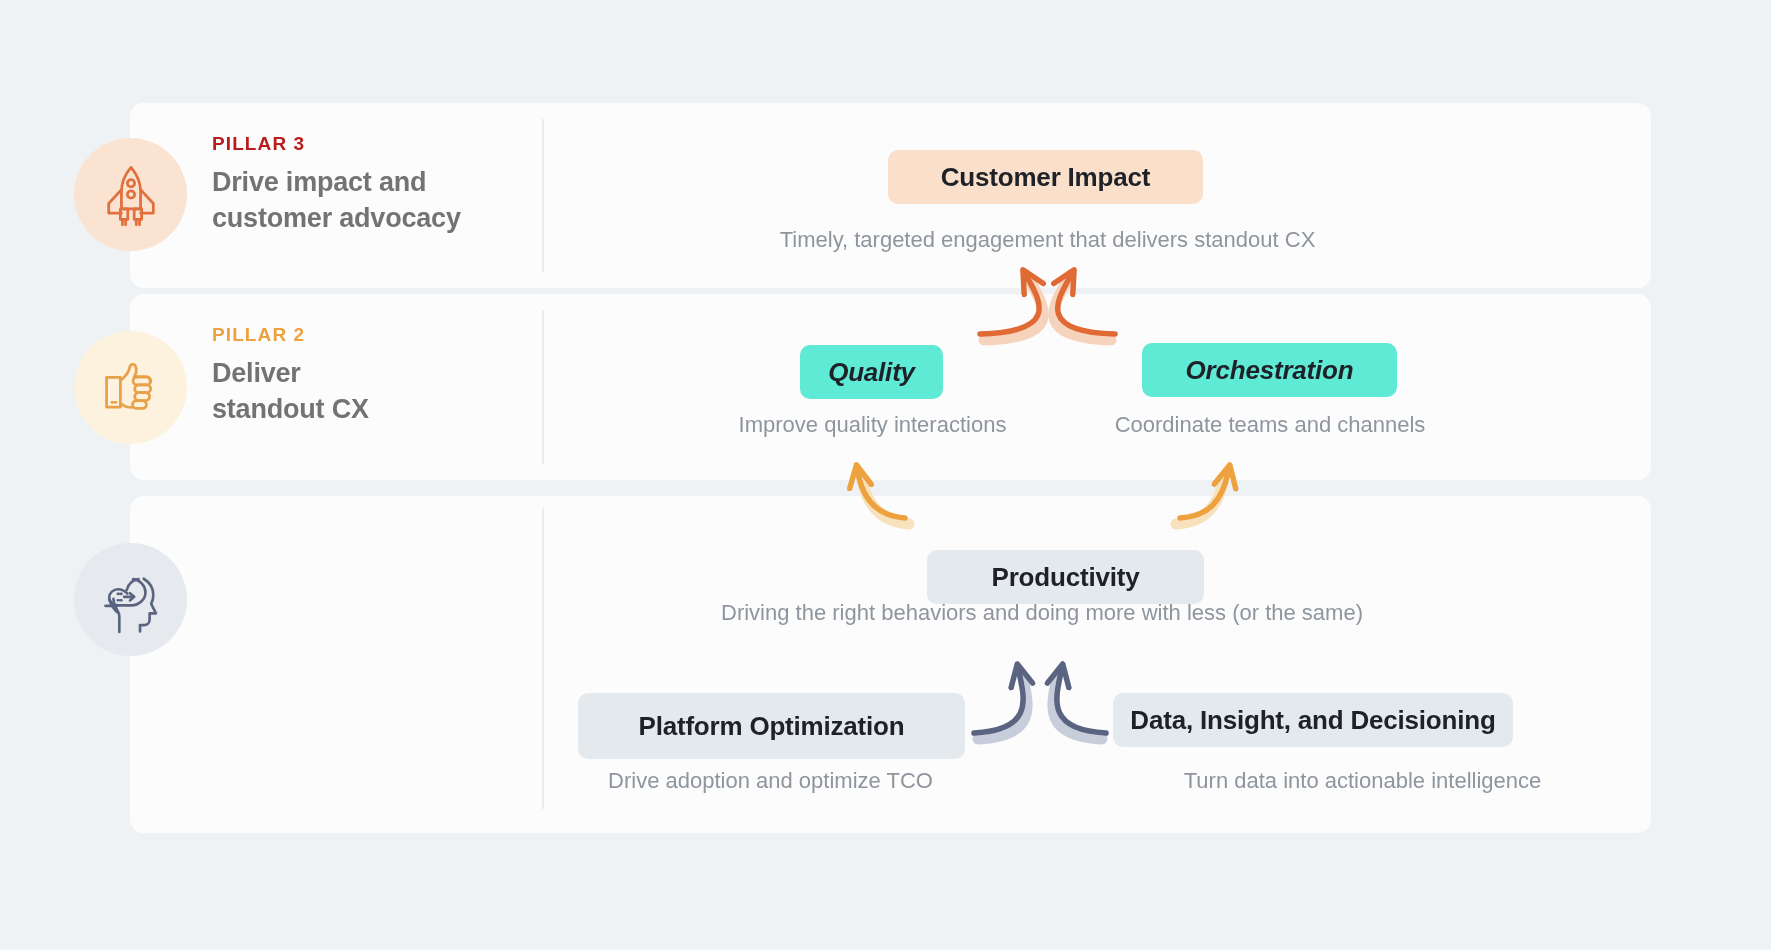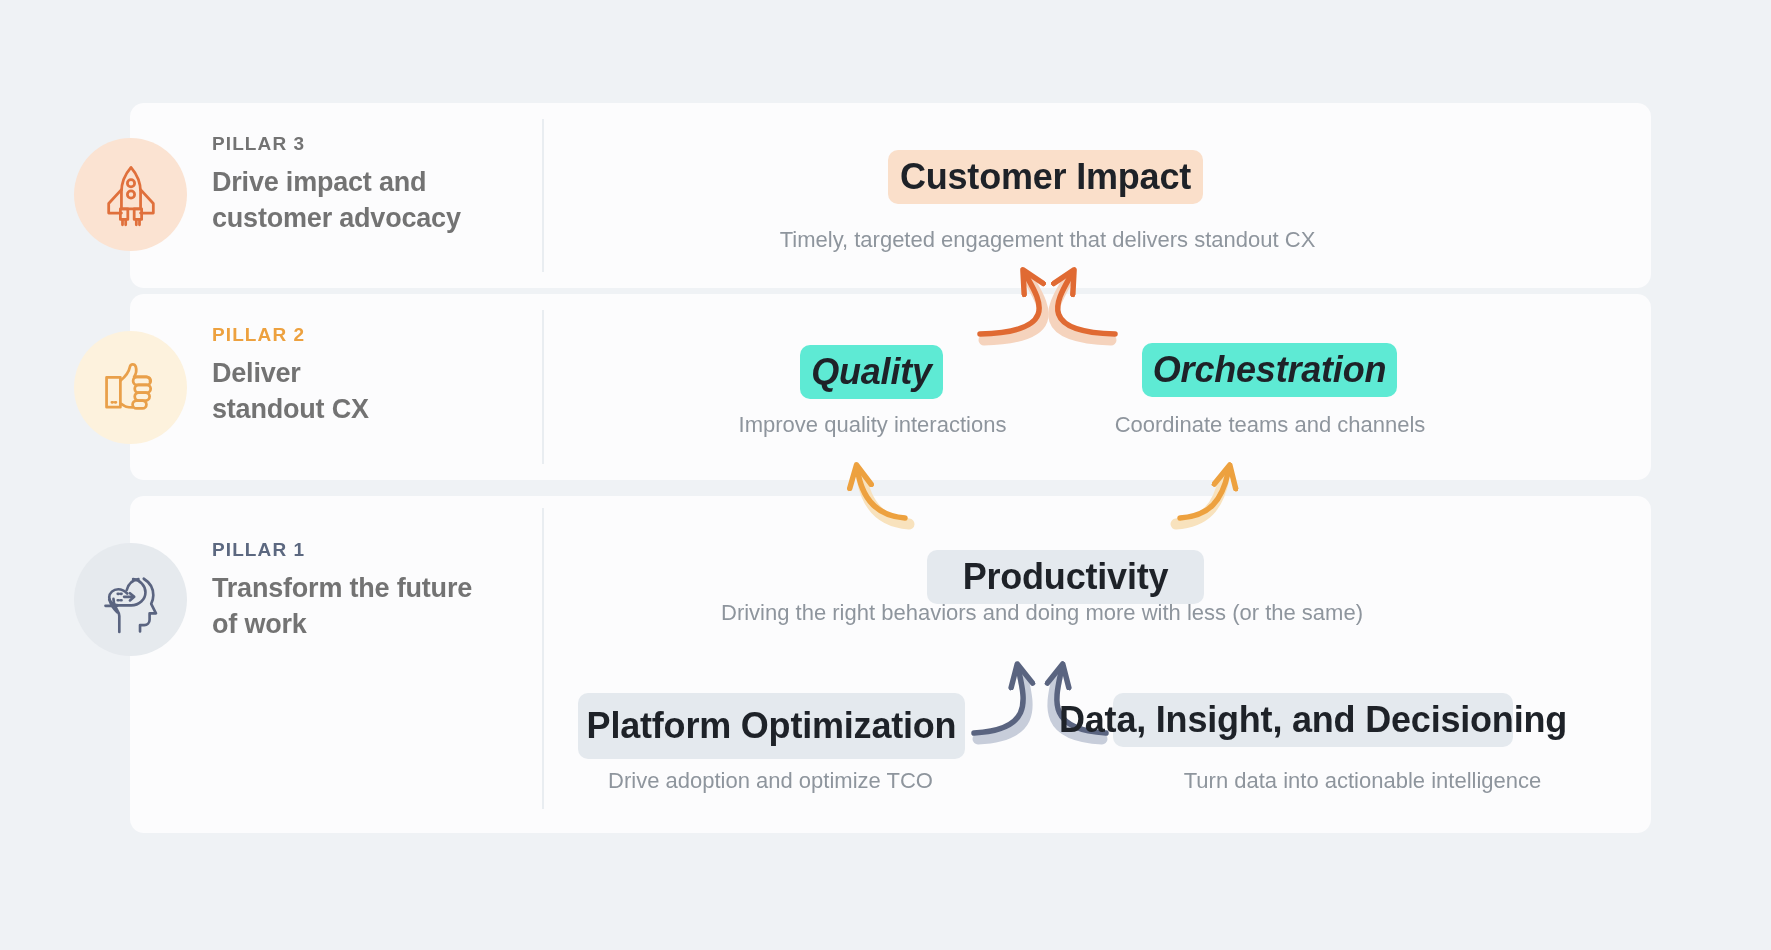--- a/index.html
+++ b/index.html
@@ -50,39 +50,39 @@
   #card-p3 .pillar-text { top: 30px; }
   #card-p2 .pillar-text { top: 30px; }
   #card-p1 .pillar-text { top: 43px; }
 
   .kicker {
     font-size: 19px;
     font-weight: 700;
     letter-spacing: 1.1px;
     margin-bottom: 10px;
   }
-  .kicker.c-orange { color: #737373; }
+  .kicker.c-orange { color: #b91c1c; }
   .kicker.c-amber  { color: #eda13f; }
   .kicker.c-slate  { color: #5c6880; }
 
   .pillar-title {
     font-size: 27px;
     font-weight: 700;
     color: #737373;
     line-height: 1.32;
     white-space: pre-line;
     letter-spacing: -0.2px;
   }
 
   
   .node {
     position: absolute;
     display: flex; align-items: center; justify-content: center;
     border-radius: 10px;
-    font-size: 36px;
+    font-size: 26px;
     font-weight: 700;
     color: #1e2228;
     letter-spacing: -0.2px;
     white-space: nowrap;
   }
   .node.peach { background: #fadfca; }
   .node.cream { background: #5eead4; font-style: italic; }
   .node.grey  { background: #e4e9ee; }
 
   .caption {
@@ -180,25 +180,20 @@
         <path d="M34 12.4c6.6.9 11.6 6 11.6 12.3 0 6.9-6 12.4-13.4 12.4H20c-4.7 0-8.5-3.4-8.5-7.6s3.8-7.6 8.5-7.6c4 0 6.6 2 8.5 4"></path>
         <path d="M28 22.6c1.5-5.4 5.5-9.4 11-10.2"></path>
         <path d="M8 37.5h11"></path>
         <path d="M11.5 31.5c1.6 5 4 9 7.5 12"></path>
         <path d="M25.5 29h8.5"></path>
         <path d="M31 25.6l4 3.4-4 3.4"></path>
         <path d="M19.5 26.2h.8M22.3 26.2h.8M19.5 32.2h.8M22.3 32.2h.8"></path>
       </svg>
     </div>
 
-    <div class="pillar-text">
-      <div class="kicker c-slate">PILLAR 1</div>
-      <div class="pillar-title">Transform the future
-of work</div>
-    </div>
   </div>
 
   <svg class="arrow-layer" viewBox="0 0 1771 950">
     <defs>
       <marker id="mk-orange" viewBox="0 0 10 10" refX="6" refY="5" markerWidth="5" markerHeight="5" orient="auto-start-reverse">
         <path d="M1 1 L9 5 L1 9" fill="none" stroke="#e06a33" stroke-width="2" stroke-linecap="round" stroke-linejoin="round"></path>
       </marker>
       <marker id="mk-amber" viewBox="0 0 10 10" refX="6" refY="5" markerWidth="5" markerHeight="5" orient="auto-start-reverse">
         <path d="M1 1 L9 5 L1 9" fill="none" stroke="#eda13f" stroke-width="2" stroke-linecap="round" stroke-linejoin="round"></path>
       </marker>

